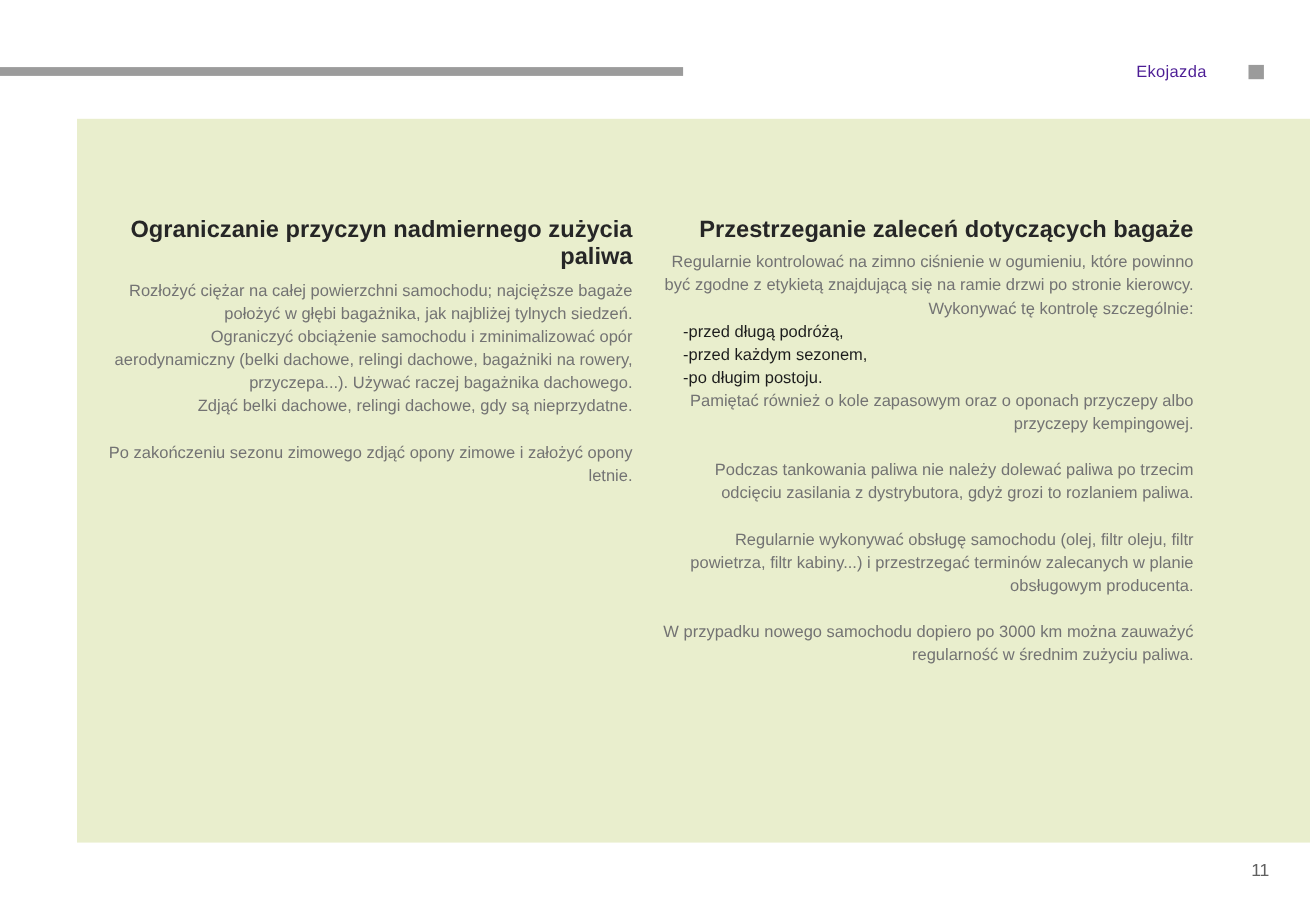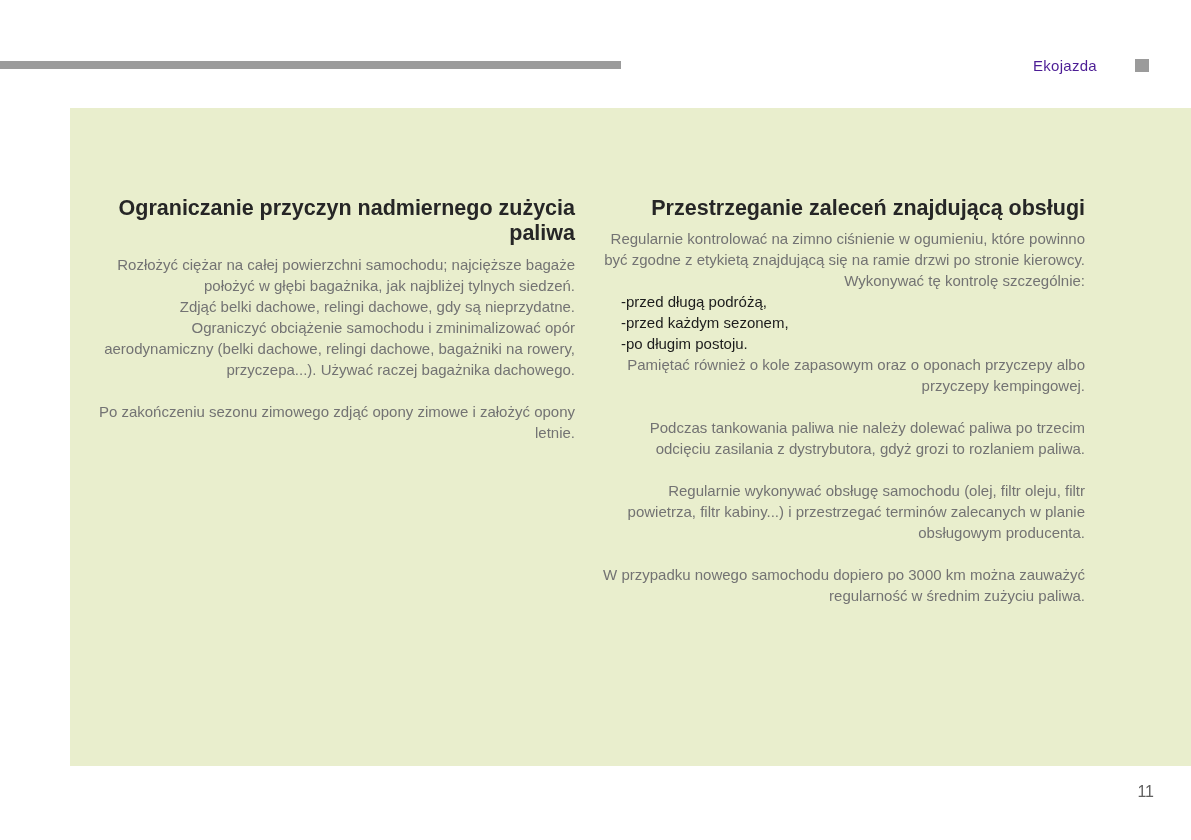--- a/index.html
+++ b/index.html
@@ -101,27 +101,27 @@
   <div class="header-title">Ekojazda</div>
 
   <div class="header-square"></div>
 
   <div class="panel">
     <div class="columns">
 
       <div class="col">
         <h1>Ograniczanie przyczyn nadmiernego zużycia paliwa</h1>
         <p>Rozłożyć ciężar na całej powierzchni samochodu; najcięższe bagaże położyć w głębi bagażnika, jak najbliżej tylnych siedzeń.</p>
+        <p>Ograniczyć obciążenie samochodu i zminimalizować opór aerodynamiczny (belki dachowe, relingi dachowe, bagażniki na rowery, przyczepa...). Używać raczej bagażnika dachowego.</p>
         <p>Zdjąć belki dachowe, relingi dachowe, gdy są nieprzydatne.</p>
-        <p>Ograniczyć obciążenie samochodu i zminimalizować opór aerodynamiczny (belki dachowe, relingi dachowe, bagażniki na rowery, przyczepa...). Używać raczej bagażnika dachowego.</p>
         <p class="spaced">Po zakończeniu sezonu zimowego zdjąć opony zimowe i założyć opony letnie.</p>
       </div>
 
       <div class="col">
-        <h1>Przestrzeganie zaleceń znajdującą obsługi</h1>
+        <h1>Przestrzeganie zaleceń dotyczących bagaże</h1>
         <p>Regularnie kontrolować na zimno ciśnienie w ogumieniu, które powinno być zgodne z etykietą znajdującą się na ramie drzwi po stronie kierowcy.</p>
         <p>Wykonywać tę kontrolę szczególnie:</p>
 
         <div class="list-item">
           <span class="dash">-</span>
           <span>przed długą podróżą,</span>
         </div>
         <div class="list-item">
           <span class="dash">-</span>
           <span>przed każdym sezonem,</span>

